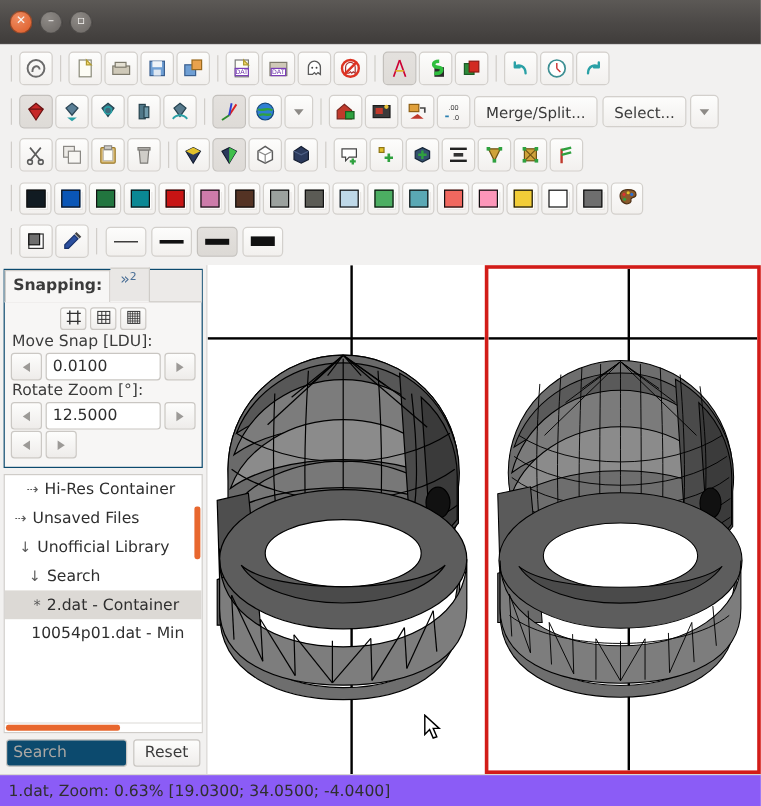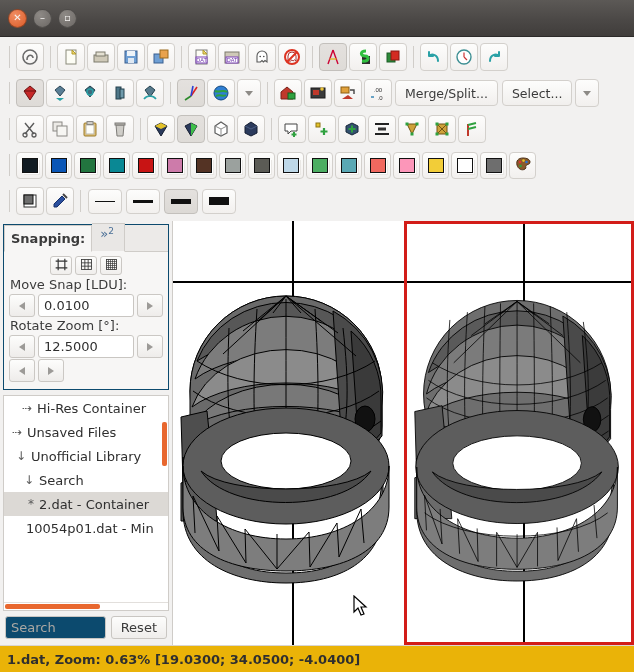--- a/index.html
+++ b/index.html
@@ -95,21 +95,21 @@
   .views{flex:1 1 auto;display:flex;min-width:0;background:#fff;border-left:1px solid #cfccc8;}
   .vp{position:relative;flex:1 1 50%;background:#fff;overflow:hidden;}
   .vp.sel{box-sizing:border-box;border:3px solid #d21c18;}
   .axis-v{position:absolute;top:0;bottom:0;width:2px;background:#000;}
   .axis-h{position:absolute;left:0;right:0;height:2px;background:#000;}
   .vp svg{position:absolute;left:0;top:0;}
   .cursor{position:absolute;pointer-events:none;}
 
   
   .status{flex:0 0 26px;height:26px;display:flex;align-items:center;padding-left:7px;
-          background:#eab308;border-top:1px solid #d9d6d2;font-size:13px;color:#2f2f2f;font-weight:bold;}
+          background:#8b5cf6;border-top:1px solid #d9d6d2;font-size:13px;color:#2f2f2f;}
 </style>
 </head>
 <body>
 
 <div id="app">
 
   <div class="titlebar">
     <div class="wbtn close">✕</div>
     <div class="wbtn min">–</div>
     <div class="wbtn max">▫</div>

